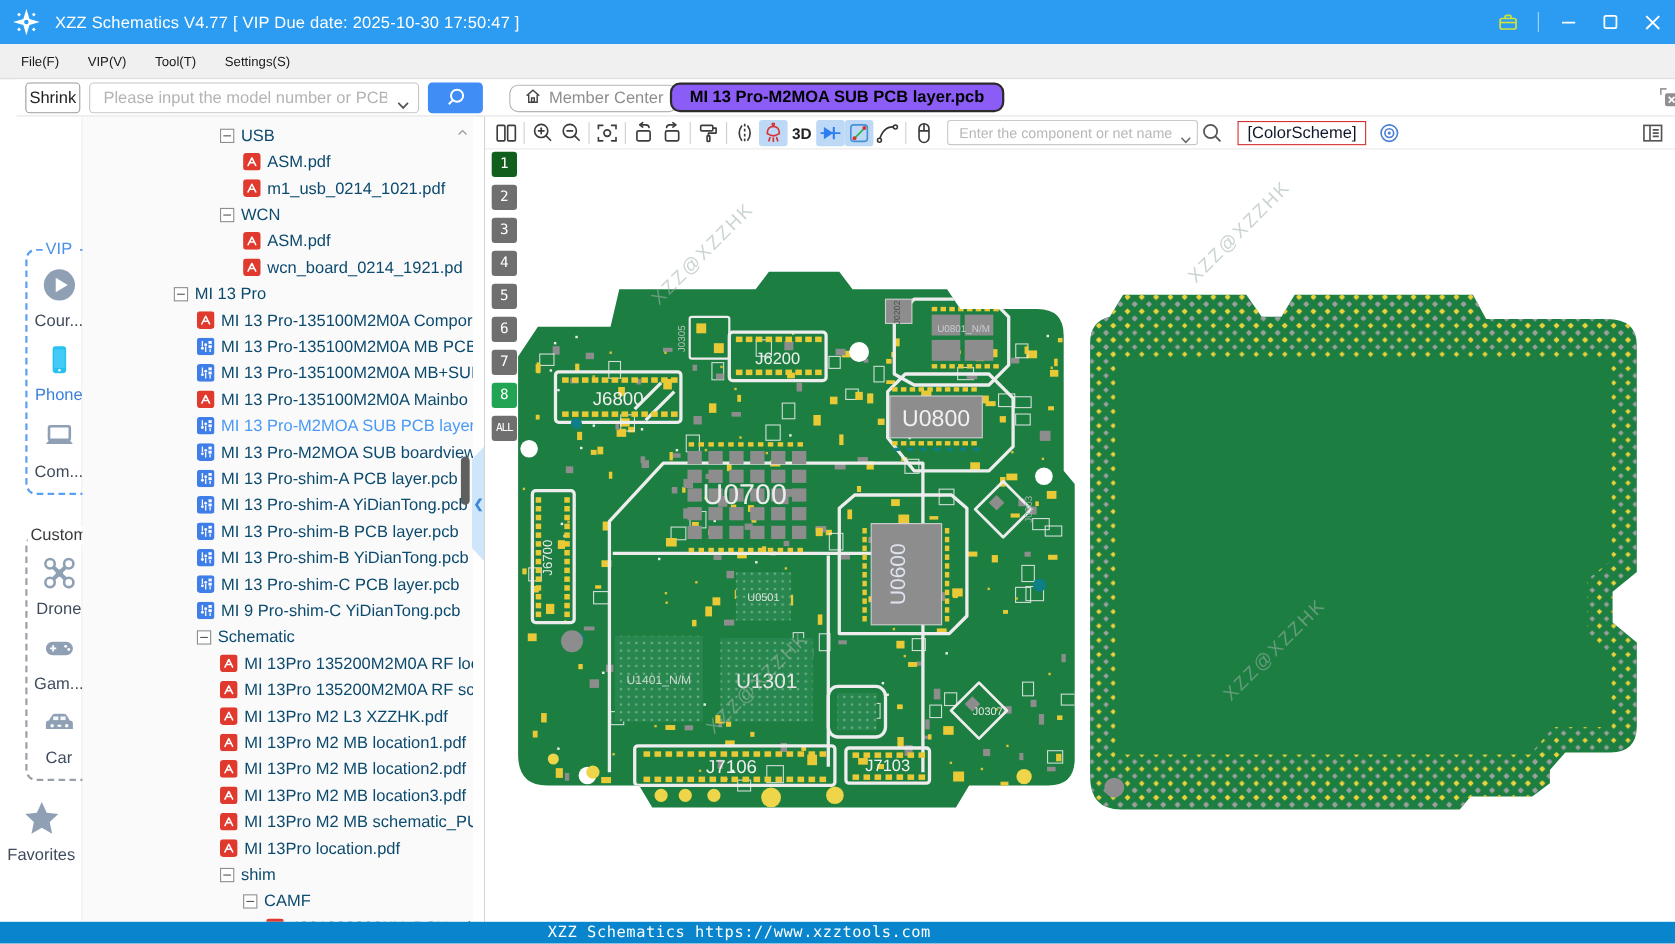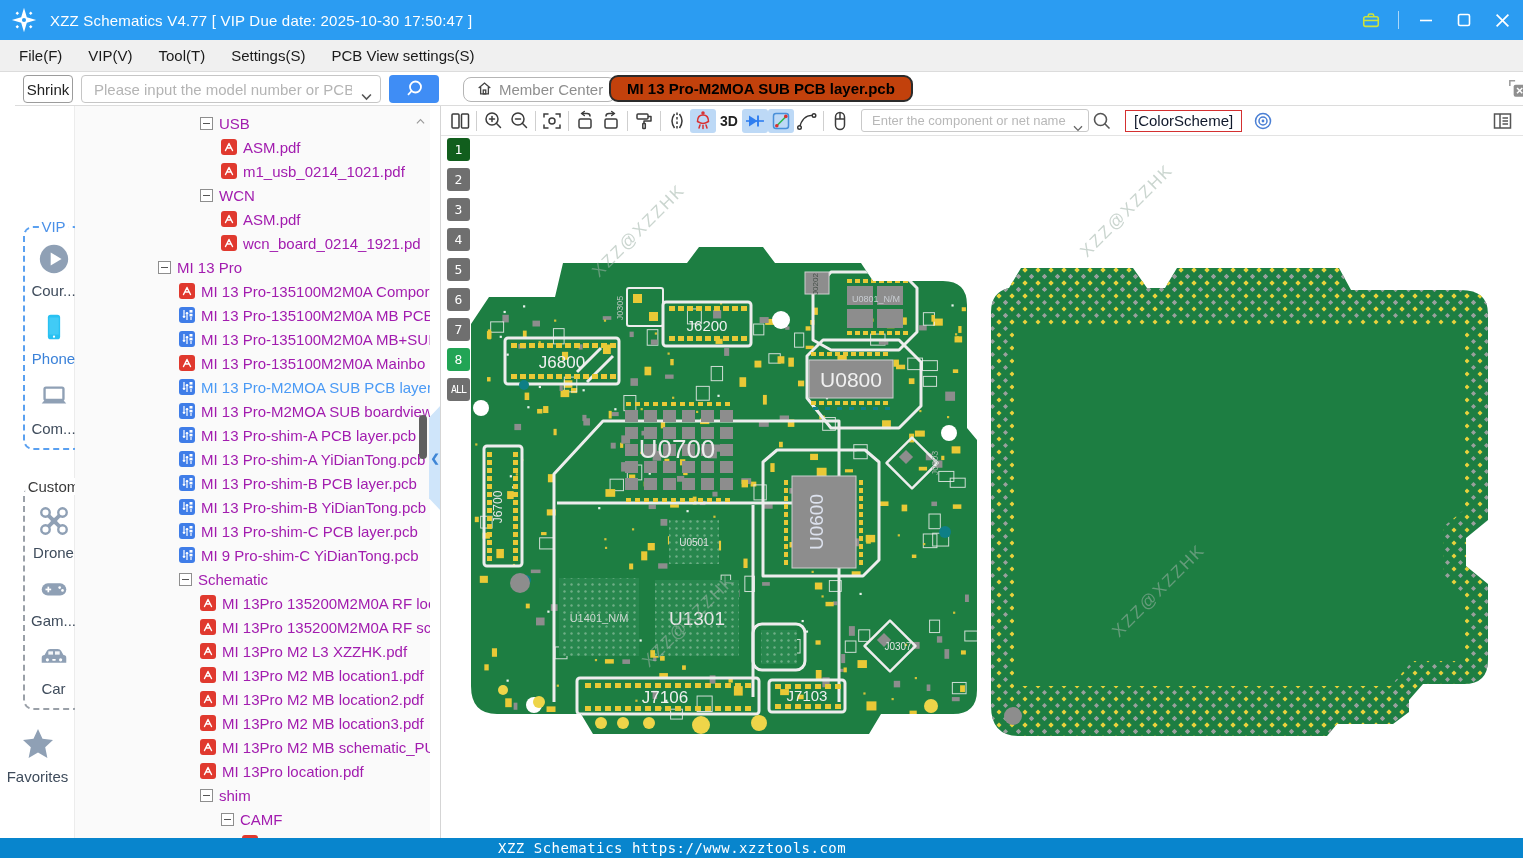--- a/index.html
+++ b/index.html
@@ -10,55 +10,55 @@
   .titlebar{position:absolute;left:0;top:0;width:1523px;height:40px;background:#2b9cf2;
             display:flex;align-items:center;}
   .titlebar .logo{margin-left:10px;display:flex;}
   .titlebar .title{color:#fff;font-size:15px;margin-left:12px;letter-spacing:.2px;}
   .win-controls{position:absolute;right:10px;top:0;height:40px;display:flex;align-items:center;gap:16px;}
   .win-controls .vsep{width:1px;height:18px;background:rgba(255,255,255,.6);}
   .winbtn{display:flex;align-items:center;justify-content:center;width:22px;height:22px;cursor:default;}
   
   .menubar{position:absolute;left:0;top:40px;width:1523px;height:32px;background:#f0f0f0;
            border-bottom:1px solid #dcdcdc;display:flex;align-items:center;padding-left:6px;}
-  .menu-item{padding:0 13px;font-size:15px;color:#1a1a1a;height:100%;display:flex;align-items:center;}
+  .menu-item{padding:0 13px;font-size:12px;color:#1a1a1a;height:100%;display:flex;align-items:center;}
   
   .row1{position:absolute;left:15px;top:72px;width:1523px;height:34px;background:#fff;border-bottom:1px solid #dcdcdc;}
   .btn-shrink{position:absolute;left:8px;top:3px;width:50px;height:28px;border:1px solid #9c9c9c;border-radius:4px;
               background:#fff;font-size:15px;display:flex;align-items:center;justify-content:center;}
   .combo{position:absolute;left:66px;top:3px;width:300px;height:28px;border:1px solid #c6c6c6;border-radius:4px;
          background:#fff;display:flex;align-items:center;padding:0 26px 0 10px;}
   .combo input{border:none;outline:none;width:100%;font-size:15px;color:#333;font-family:"Liberation Sans",sans-serif;}
   .combo input::placeholder{color:#b4b4b4;}
   .combo .chev{position:absolute;right:8px;top:11px;}
   .btn-search{position:absolute;left:374px;top:3px;width:50px;height:28px;background:#3f8df5;border-radius:4px;
               display:flex;align-items:center;justify-content:center;}
   .btn-member{position:absolute;left:448px;top:5px;height:25px;border:1px solid #b5b5b5;border-radius:8px;
               background:#fff;display:flex;align-items:center;gap:6px;padding:0 12px;font-size:15px;color:#8e8e8e;}
-  .tab-doc{position:absolute;left:594px;top:3px;height:27px;border:2px solid #2b2b2b;border-radius:9px;background:#c2410c;
+  .tab-doc{position:absolute;left:594px;top:3px;height:27px;border:2px solid #2b2b2b;border-radius:9px;background:#8b5cf6;
            display:flex;align-items:center;padding:10px 16px;font-size:15px;font-weight:bold;color:#000;}
   .closedoc{position:absolute;right:9px;top:5px;}
   
   .sidebar{position:absolute;left:0;top:106px;width:75px;height:732px;background:#fff;border-right:1px solid #ececec;}
   .side-group{position:absolute;left:7px;width:61px;border-radius:10px;margin-left:16px;}
   .side-group.vip{top:120px;height:224px;border:2px dashed #5aa0f0;}
   .side-group.custom{top:380px;height:224px;border:2px dashed #9aa0a8;}
   .side-group-label{position:absolute;top:-10px;left:50%;transform:translateX(-50%);background:#fff;
                     padding:0 3px;font-size:15px;}
   .side-group.vip .side-group-label{color:#4a90e8;}
   .side-group.custom .side-group-label{color:#3a3a3a;}
   .side-item{position:absolute;left:0;width:100%;display:flex;flex-direction:column;align-items:center;gap:2px;}
   .side-label{font-size:15px;color:#3f4c5c;white-space:nowrap;}
   .side-label.blue{color:#3b82d9;}
   .favorites{position:absolute;left:0;top:620px;width:75px;display:flex;flex-direction:column;align-items:center;gap:2px;}
   
   .treepanel{position:absolute;left:75px;top:106px;width:355px;height:732px;background:#fafafa;overflow:hidden;}
   #tree{padding-top:5px;}
   .tree-row{display:flex;align-items:center;height:24px;gap:6px;white-space:nowrap;overflow:hidden;}
-  .tree-label{font-size:15px;color:#a21caf;}
+  .tree-label{font-size:15px;color:#0c4a6e;}
   .tree-row.selected .tree-label{color:#4a9af5;}
   .minus-box{width:13px;height:13px;border:1px solid #8e8e8e;background:#fff;position:relative;flex:none;}
   .minus-box::before{content:'';position:absolute;left:2px;right:2px;top:5px;height:1px;background:#555;}
   .ficon{display:flex;flex:none;}
   .tree-scroll{position:absolute;right:3px;top:0;width:8px;height:732px;}
   .tree-thumb{position:absolute;left:0;top:309px;width:8px;height:44px;background:#5f5f5f;border-radius:4px;}
   .tree-caret{position:absolute;right:2px;top:5px;color:#888;}
   
   .split-handle{position:absolute;background:#cfe5fa;display:flex;align-items:center;justify-content:center;
                 color:#3f86d6;font-size:11px;font-weight:bold;}
@@ -139,21 +139,20 @@
           </svg>
       </span>
     </div>
   </div>
 
   <div class="menubar" id="menubar">
       <div class="menu-item">File(F)</div>
       <div class="menu-item">VIP(V)</div>
       <div class="menu-item">Tool(T)</div>
       <div class="menu-item">Settings(S)</div>
-      <div class="menu-item">PCB View settings(S)</div>
     </div>
 
   <div class="row1">
     <div class="btn-shrink">Shrink</div>
     <div class="combo">
       <input placeholder="Please input the model number or PCB" style="">
       <span class="chev"><svg width="11" height="8" viewBox="0 0 10 7" fill="none">
             <path d="M1 1.2 L5 5.4 L9 1.2" stroke="#555" stroke-width="1.4"></path>
           </svg></span>
     </div>

